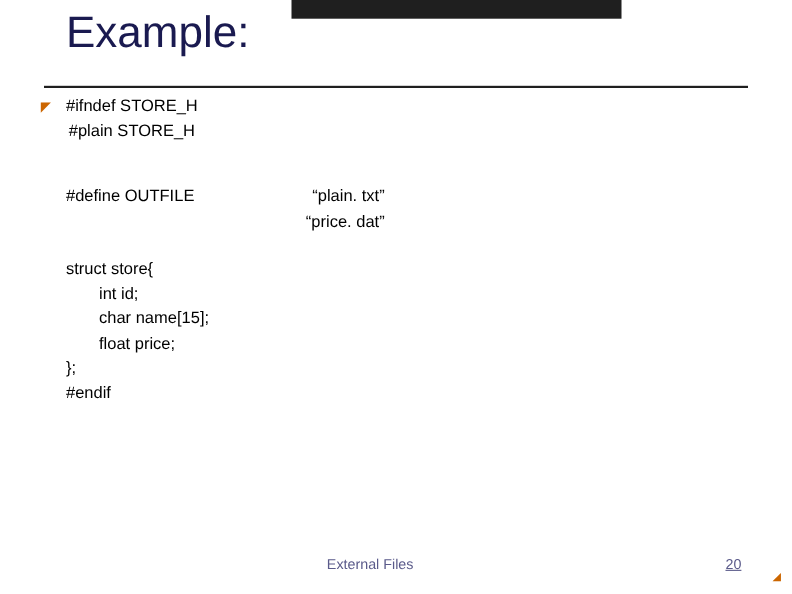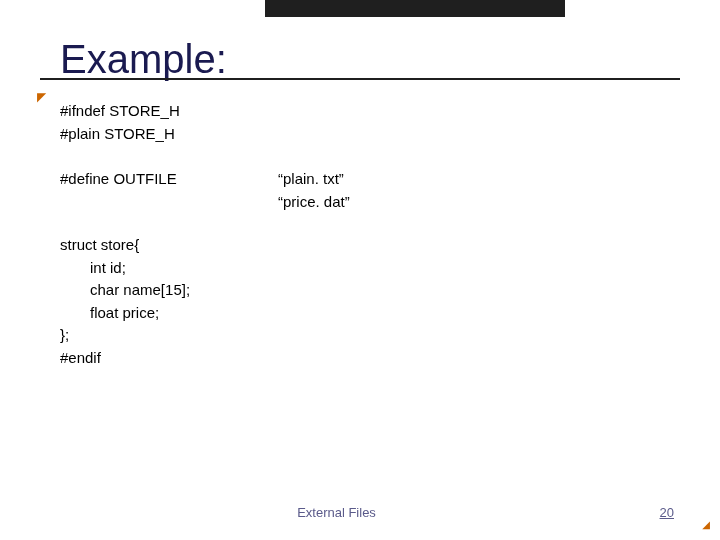--- a/index.html
+++ b/index.html
@@ -21,21 +21,21 @@
   .top-bar {
     position: absolute;
     top: 0;
     left: 265px;
     width: 300px;
     height: 17px;
     background: #1f1f1f;
   }
   .title {
     position: absolute;
-    top: 37px;
+    top: 8px;
     left: 60px;
     font-family: Verdana, Geneva, sans-serif;
     font-size: 40px;
     color: #1a1a50;
     font-weight: 400;
   }
   .rule-line {
     position: absolute;
     top: 78px;
     left: 40px;
@@ -53,30 +53,31 @@
     font-family: "Arial", sans-serif;
   }
   .code-block {
     position: absolute;
     left: 60px;
     font-size: 15px;
     color: #000;
     line-height: 1.5;
     font-family: Verdana, Geneva, sans-serif;
   }
-  .block1 { top: 100px; }
+  .block1 { top: 86px; text-align: center; }
   .block2 { top: 168px; }
   .block2-right {
       position: absolute;
       left: 278px;
       top: 168px;
       font-size: 15px;
       color: #000;
       line-height: 1.5;
       font-family: Verdana, Geneva, sans-serif;
+      text-align: right;
   }
   .block3 { top: 234px; }
   .indent { padding-left: 30px; display:inline-block;}
   .footer-center {
     position: absolute;
     bottom: 20px;
     left: 0;
     width: 673px;
     text-align: center;
     font-size: 13px;

